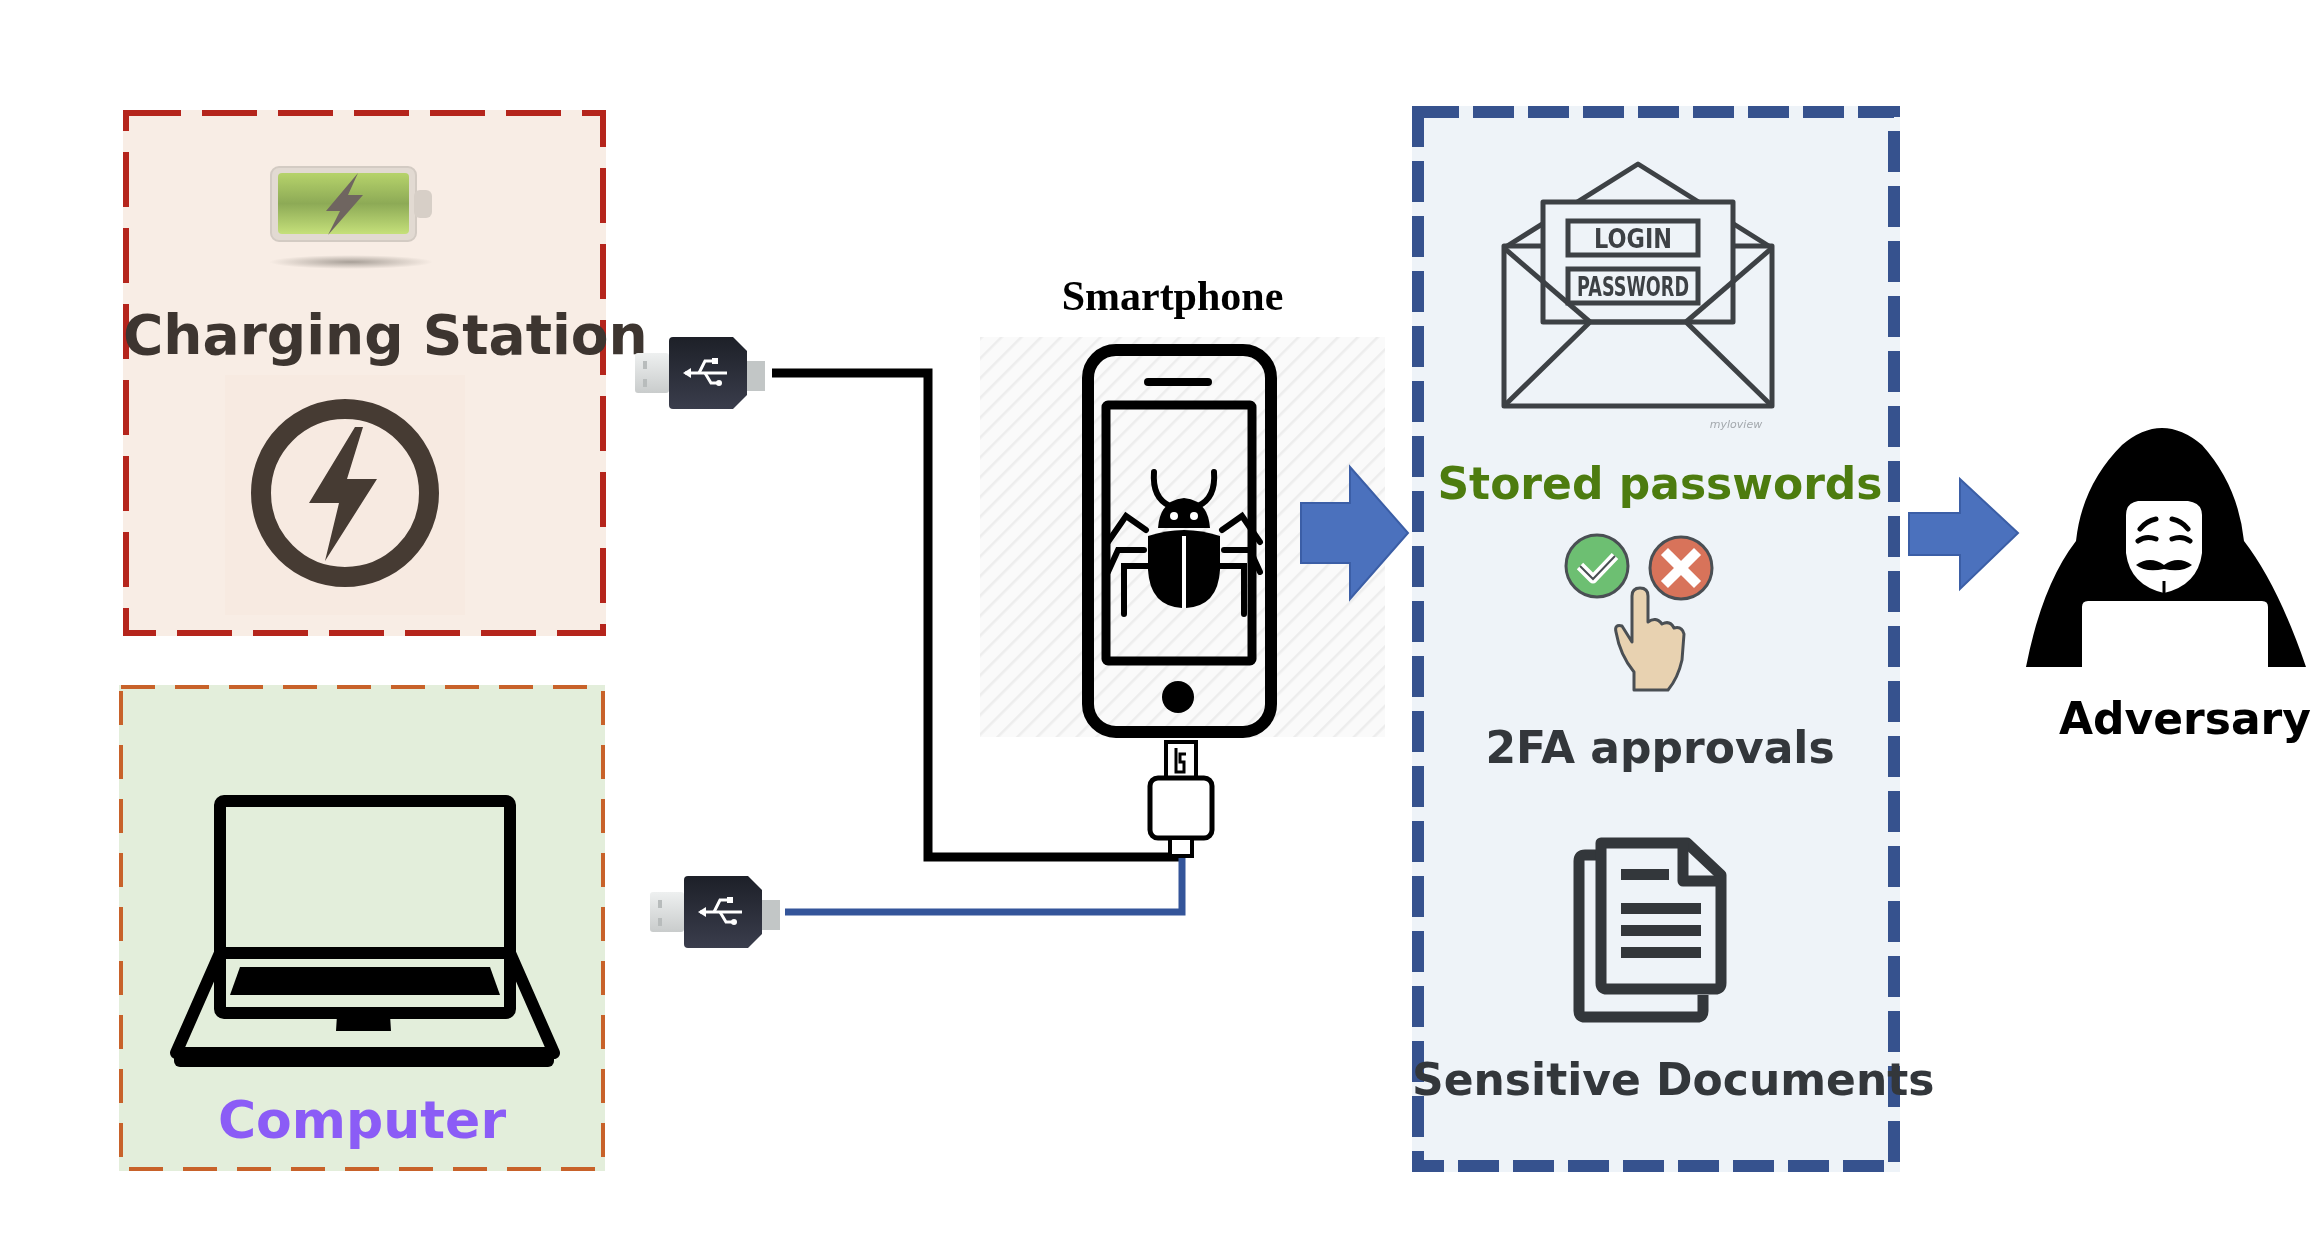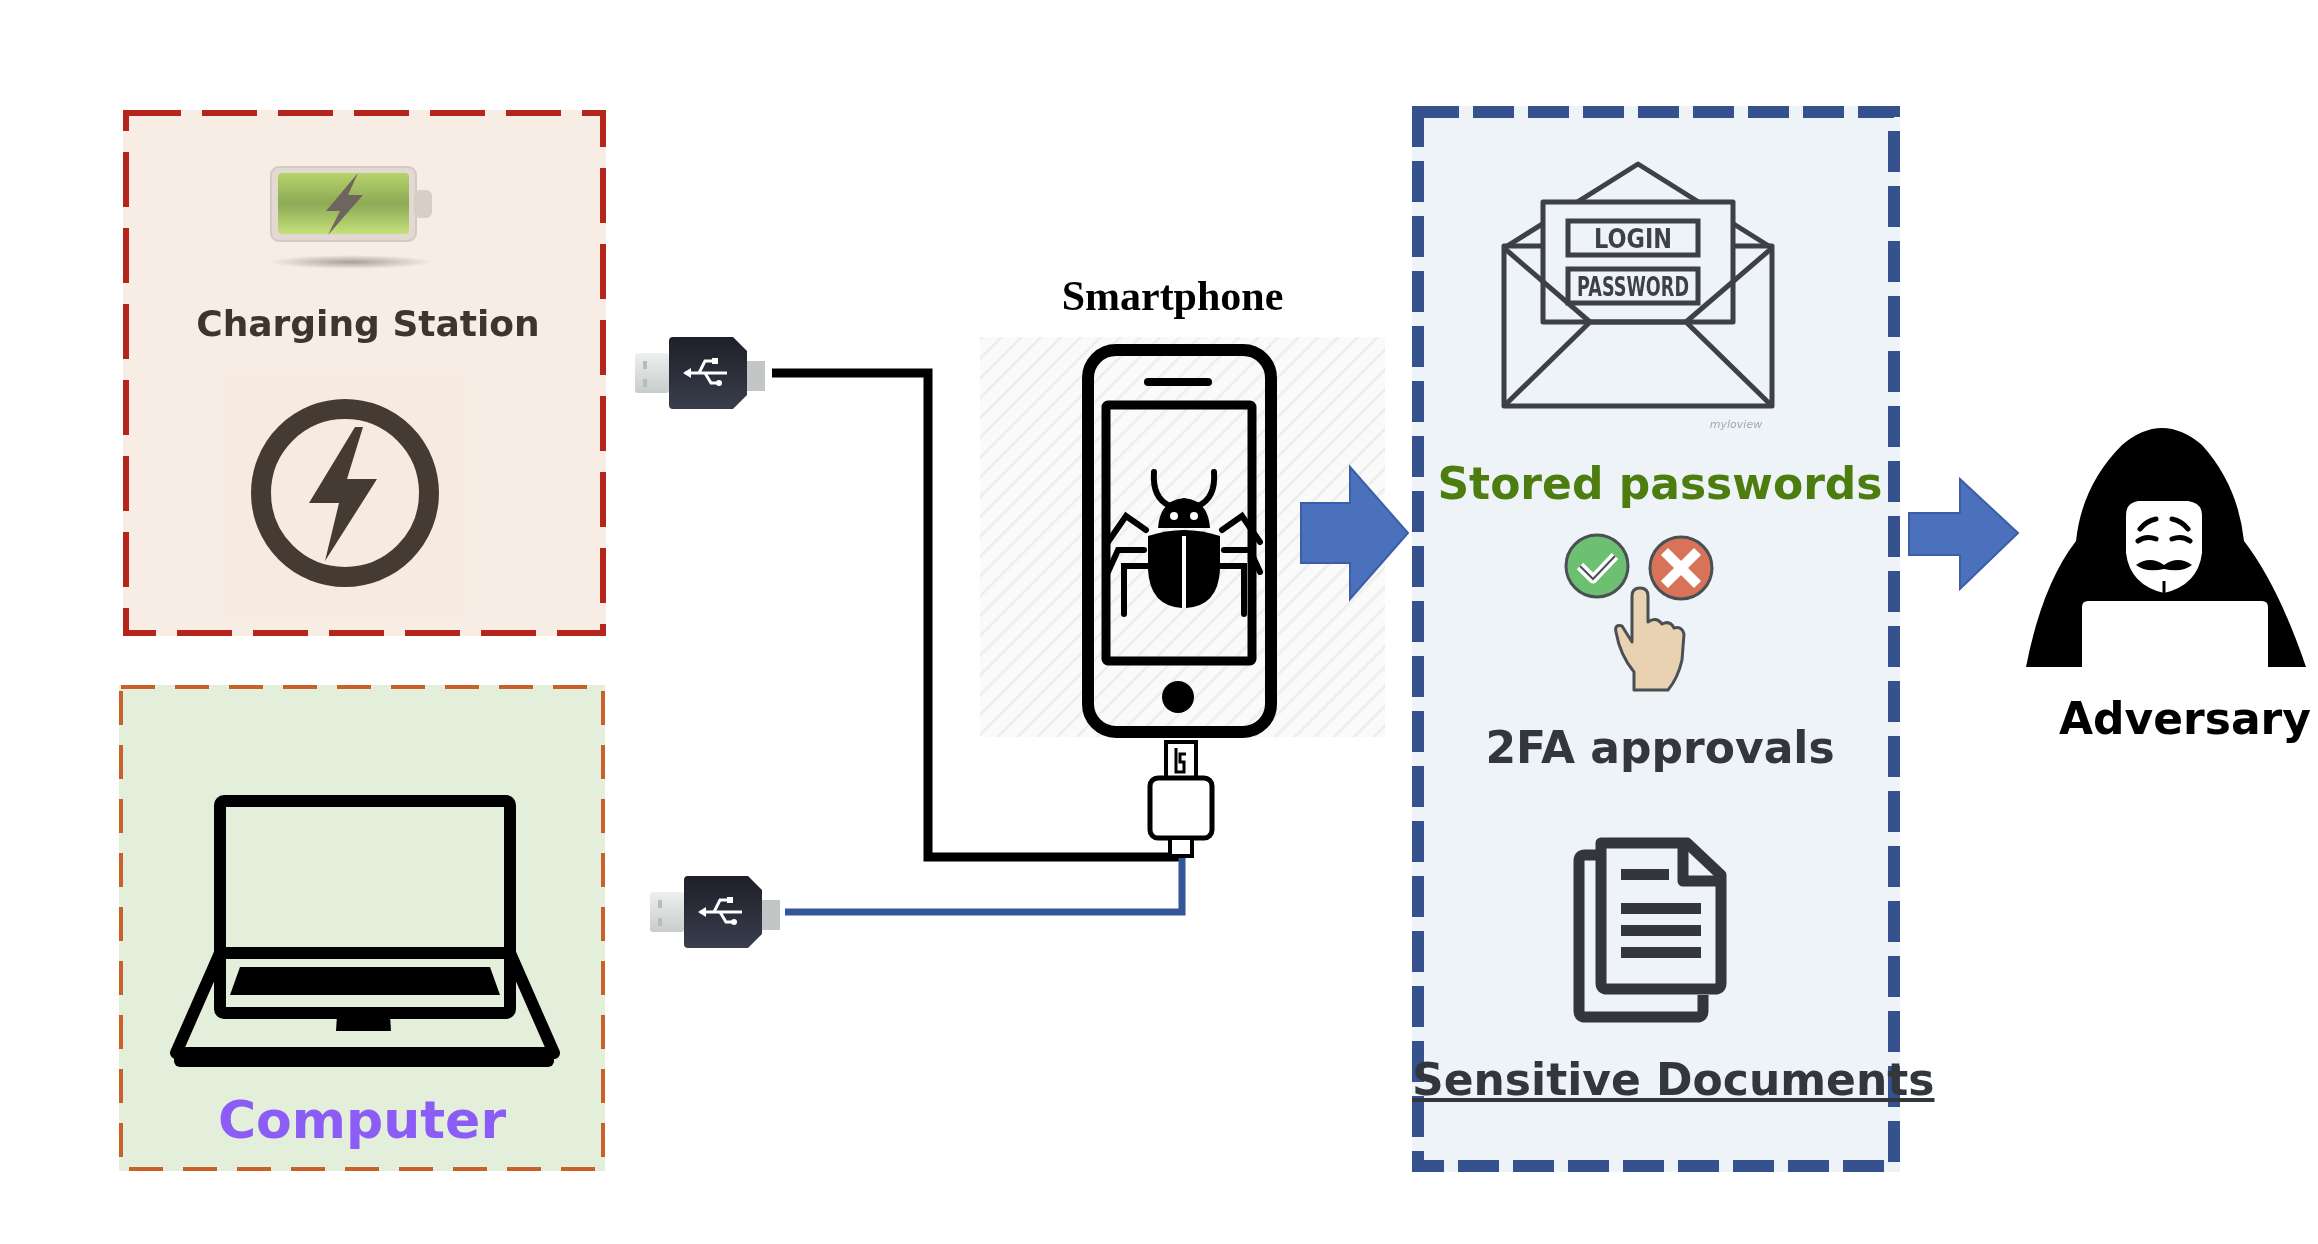--- a/index.html
+++ b/index.html
@@ -31,21 +31,21 @@
       <stop offset="1" stop-color="#f8ede5"></stop>
     </radialGradient>
   </defs>
   <rect x="3" y="2" width="145" height="74" rx="8" fill="#e2dad2" stroke="#d3cbc3" stroke-width="2"></rect>
   <rect x="146" y="25" width="18" height="28" rx="6" fill="#d7cfc7"></rect>
   <rect x="10" y="8" width="131" height="61" rx="4" fill="url(#batG)"></rect>
   <polygon points="90,8 58,46 72,46 60,70 95,30 80,30" fill="#6f6560"></polygon>
   <ellipse cx="83" cy="97" rx="82" ry="7" fill="url(#shad)"></ellipse>
 </svg>
 
-<div class="label" style="left:123px; width:490px; top:303px; font-size:36px; color:#3d3530;">Charging Station</div>
+<div class="label" style="left:123px; width:490px; top:303px; font-size:55px; color:#3d3530;">Charging Station</div>
 
 <svg width="240" height="240" style="left:225px; top:375px;">
   <rect x="0" y="0" width="240" height="240" fill="#f6e8de" opacity="0.6"></rect>
   <circle cx="120" cy="118" r="84" fill="none" stroke="#463b33" stroke-width="20"></circle>
   <polygon points="130,52 84,128 114,128 100,186 152,104 122,104 138,52" fill="#463b33"></polygon>
 </svg>
 
 <div class="box" style="left:119px; top:685px; width:486px; height:486px; background:#e3eedb;">
   <svg width="486" height="486" style="left:0;top:0;">
     <rect x="2" y="2" width="482" height="482" fill="none" stroke="#c8622a" stroke-width="4" stroke-dasharray="34 20"></rect>
@@ -201,21 +201,21 @@
     <polyline points="110,8 110,46 148,46"></polyline>
   </g>
   <g fill="#33373b">
     <rect x="48" y="34" width="48" height="11"></rect>
     <rect x="48" y="68" width="80" height="11"></rect>
     <rect x="48" y="90" width="80" height="11"></rect>
     <rect x="48" y="112" width="80" height="11"></rect>
   </g>
 </svg>
 
-<div class="label" style="left:1412px; width:490px; top:1054px; font-size:44px; color:#33373b;text-decoration:underline;">Sensitive Documents</div>
+<div class="label" style="left:1412px; width:490px; top:1054px; font-size:44px; color:#33373b;">Sensitive Documents</div>
 
 <svg width="120" height="120" style="left:1906px; top:477px;">
   <polygon points="3,36 54,36 54,2 112,56 54,112 54,78 3,78" fill="#4b71bd" stroke="#3b5ea6" stroke-width="2"></polygon>
 </svg>
 
 <svg width="300" height="260" style="left:2022px; top:415px;">
   <path d="M4 252 Q20 170 54 126 Q60 70 100 30 Q140 -4 180 30 Q216 70 222 126 Q256 170 284 252 L246 252 L246 192 Q246 186 240 186 L66 186 Q60 186 60 192 L60 252 Z" fill="#000"></path>
   <path d="M104 100 Q104 88 116 86 L166 86 Q180 88 180 100 L180 138 Q176 170 142 178 Q108 170 104 138 Z" fill="#fff"></path>
   <g stroke="#000" stroke-width="5" fill="none" stroke-linecap="round">
     <path d="M118 114 Q124 106 134 104"></path>

